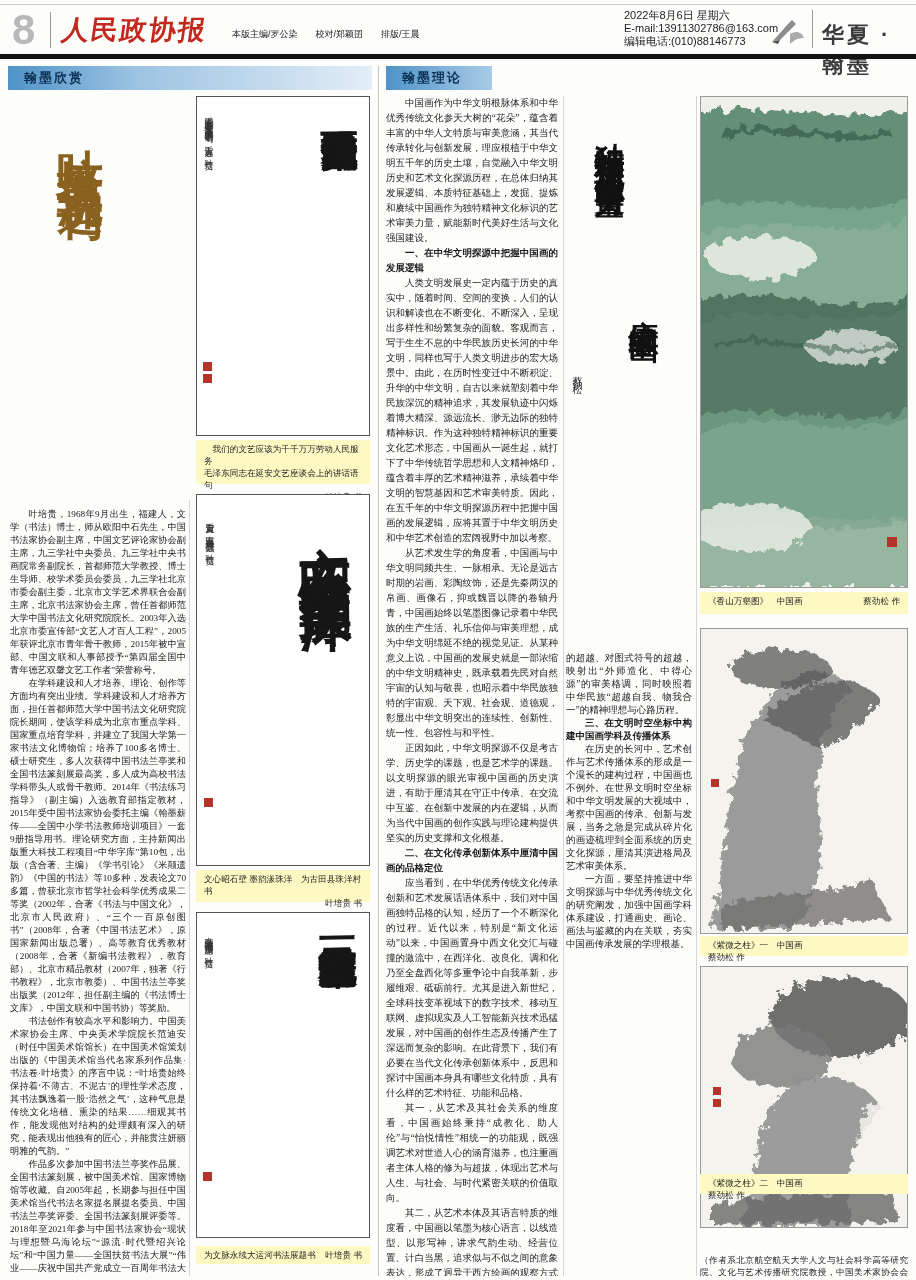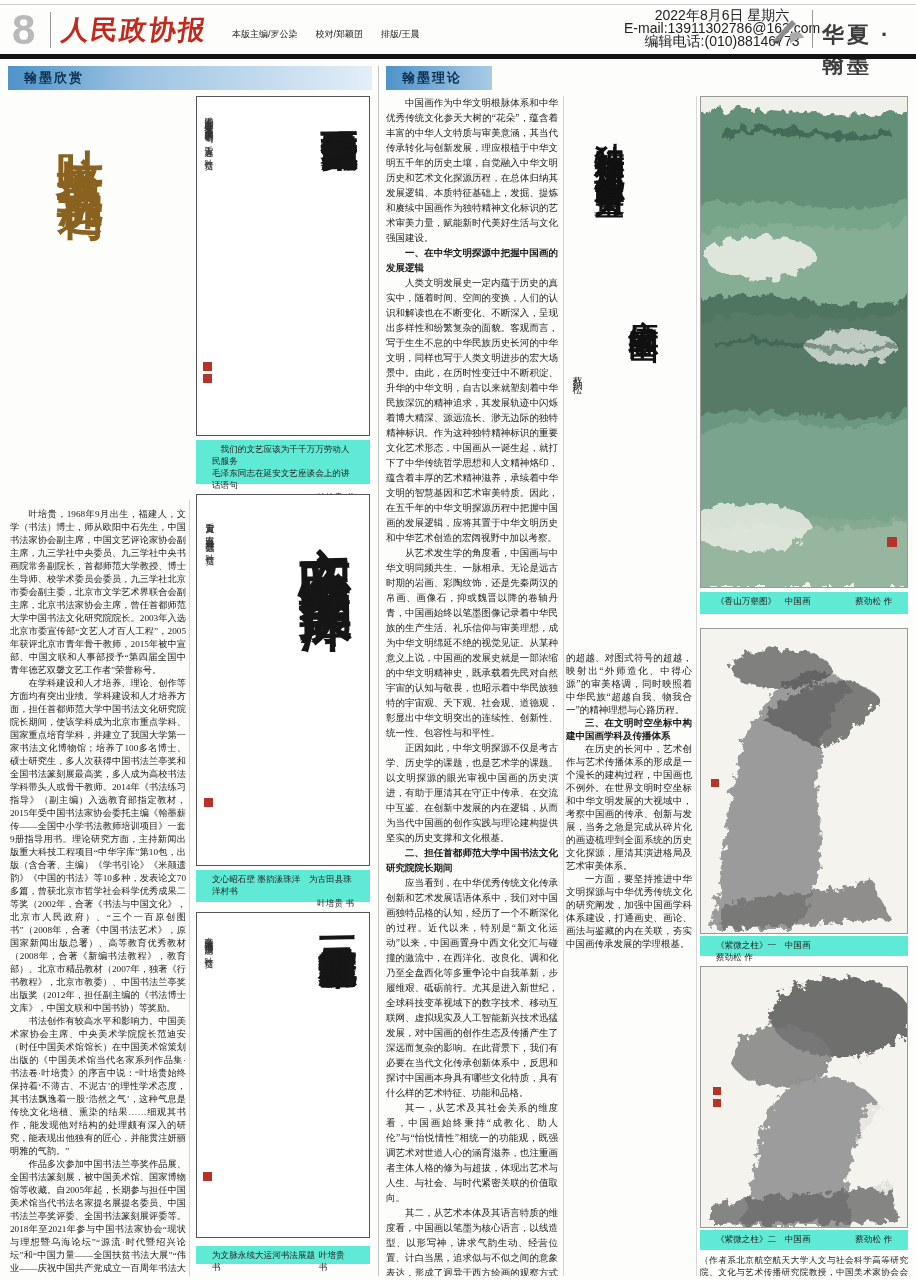--- a/index.html
+++ b/index.html
@@ -8,21 +8,21 @@
   .abs{position:absolute;}
   .vtext{writing-mode:vertical-rl;}
   p{margin:0;text-indent:2em;text-align:justify;}
 
   
   .pagenum{font-family:"Liberation Sans",sans-serif;font-size:42px;font-weight:bold;color:#b9b9b9;line-height:1;}
   .vline{width:1px;background:#9a9a9a;}
   .papername{font-size:27px;font-weight:bold;color:#c3281c;transform:skewX(-8deg);letter-spacing:2px;
              font-family:"DejaVu Serif",serif;}
   .editors{font-size:9px;color:#222;font-family:"Liberation Sans",sans-serif;}
-  .dateblk{font-size:14px;color:#222;line-height:13px;font-family:"Liberation Sans",sans-serif;text-align:center;}
+  .dateblk{font-size:11px;color:#222;line-height:13px;font-family:"Liberation Sans",sans-serif;}
   .secname{font-size:22px;font-weight:bold;color:#3c3c3c;letter-spacing:3px;font-family:"Liberation Sans",sans-serif;}
   .blackrule{background:#141414;}
 
   
   .bar{height:24px;line-height:24px;font-size:13px;font-weight:bold;color:#0b2f52;
        padding-left:16px;box-sizing:border-box;font-family:"Liberation Sans",sans-serif;letter-spacing:2px;}
   .bar-l{background:linear-gradient(90deg,#4f93c8 0%,#9cc3e2 35%,#e3eef7 100%);}
   .bar-r{background:linear-gradient(90deg,#4f93c8 0%,#a9cbe6 100%);}
 
   .divider-v{width:1px;background:#c4c4c4;}
@@ -36,21 +36,21 @@
   .bio p{font-size:9.2px;line-height:13px;}
   .col1 p{font-size:9.5px;line-height:15px;}
   .col2 p{font-size:9.5px;line-height:13px;}
   .ah{font-weight:bold;}
 
   
   .art{background:#fff;border:1px solid #555;box-sizing:border-box;}
   .callig{font-family:"DejaVu Serif",serif;font-weight:bold;color:#161616;line-height:1.08;}
   .insc{font-size:9px;color:#333;letter-spacing:1px;line-height:1.1;}
   .seal{width:9px;height:9px;background:#b5342a;margin:3px auto 0 auto;}
-  .cap{background:#5eead4;font-size:8.6px;color:#222;padding:3px 16px;box-sizing:border-box;
+  .cap{background:#fef9c3;font-size:8.6px;color:#222;padding:3px 8px;box-sizing:border-box;
        font-family:"Liberation Sans",sans-serif;line-height:12px;}
   .cap .credit{text-align:right;}
   .caprow{display:flex;justify-content:space-between;align-items:flex-start;}
 
   
   .atitle{font-size:30px;font-weight:bold;color:#111;letter-spacing:4px;line-height:1.05;
           font-family:"DejaVu Serif",serif;}
   .author{font-size:10px;color:#222;letter-spacing:4px;}
 
   
@@ -135,21 +135,21 @@
     <span>为文脉永续大运河书法展题书</span>
     <span>叶培贵 书</span>
   </div>
 
   <div class="abs col1" style="left:386px;top:96px;width:172px;height:1180px;overflow:hidden;">
     <p>中国画作为中华文明根脉体系和中华优秀传统文化参天大树的“花朵”，蕴含着丰富的中华人文特质与审美意涵，其当代传承转化与创新发展，理应根植于中华文明五千年的历史土壤，自觉融入中华文明历史和艺术文化探源历程，在总体归纳其发展逻辑、本质特征基础上，发掘、提炼和赓续中国画作为独特精神文化标识的艺术审美力量，赋能新时代美好生活与文化强国建设。</p>
     <p class="ah">一、在中华文明探源中把握中国画的发展逻辑</p>
     <p>人类文明发展史一定内蕴于历史的真实中，随着时间、空间的变换，人们的认识和解读也在不断变化、不断深入，呈现出多样性和纷繁复杂的面貌。客观而言，写于生生不息的中华民族历史长河的中华文明，同样也写于人类文明进步的宏大场景中。由此，在历时性变迁中不断积淀、升华的中华文明，自古以来就塑刻着中华民族深沉的精神追求，其发展轨迹中闪烁着博大精深、源远流长、渺无边际的独特精神标识。作为这种独特精神标识的重要文化艺术形态，中国画从一诞生起，就打下了中华传统哲学思想和人文精神烙印，蕴含着丰厚的艺术精神滋养，承续着中华文明的智慧基因和艺术审美特质。因此，在五千年的中华文明探源历程中把握中国画的发展逻辑，应将其置于中华文明历史和中华艺术创造的宏阔视野中加以考察。</p>
     <p>从艺术发生学的角度看，中国画与中华文明同频共生、一脉相承。无论是远古时期的岩画、彩陶纹饰，还是先秦两汉的帛画、画像石，抑或魏晋以降的卷轴丹青，中国画始终以笔墨图像记录着中华民族的生产生活、礼乐信仰与审美理想，成为中华文明绵延不绝的视觉见证。从某种意义上说，中国画的发展史就是一部浓缩的中华文明精神史，既承载着先民对自然宇宙的认知与敬畏，也昭示着中华民族独特的宇宙观、天下观、社会观、道德观，彰显出中华文明突出的连续性、创新性、统一性、包容性与和平性。</p>
     <p>正因如此，中华文明探源不仅是考古学、历史学的课题，也是艺术学的课题。以文明探源的眼光审视中国画的历史演进，有助于厘清其在守正中传承、在交流中互鉴、在创新中发展的内在逻辑，从而为当代中国画的创作实践与理论建构提供坚实的历史支撑和文化根基。</p>
-    <p class="ah">二、担任首都师范大学中国书法文化研究院院长期间</p>
+    <p class="ah">二、在文化传承创新体系中厘清中国画的品格定位</p>
     <p>应当看到，在中华优秀传统文化传承创新和艺术发展话语体系中，我们对中国画独特品格的认知，经历了一个不断深化的过程。近代以来，特别是“新文化运动”以来，中国画置身中西文化交汇与碰撞的激流中，在西洋化、改良化、调和化乃至全盘西化等多重争论中自我革新，步履维艰、砥砺前行。尤其是进入新世纪，全球科技变革视域下的数字技术、移动互联网、虚拟现实及人工智能新兴技术迅猛发展，对中国画的创作生态及传播产生了深远而复杂的影响。在此背景下，我们有必要在当代文化传承创新体系中，反思和探讨中国画本身具有哪些文化特质，具有什么样的艺术特征、功能和品格。</p>
     <p>其一，从艺术及其社会关系的维度看，中国画始终秉持“成教化、助人伦”与“怡悦情性”相统一的功能观，既强调艺术对世道人心的涵育滋养，也注重画者主体人格的修为与超拔，体现出艺术与人生、与社会、与时代紧密关联的价值取向。</p>
     <p>其二，从艺术本体及其语言特质的维度看，中国画以笔墨为核心语言，以线造型、以形写神，讲求气韵生动、经营位置、计白当黑，追求似与不似之间的意象表达，形成了迥异于西方绘画的观察方式与表现体系，确立了独具东方气质的美学范式。</p>
 
   </div>
 
   <div class="abs" style="left:566px;top:100px;width:128px;height:548px;">
     <div class="abs vtext atitle" style="left:62px;top:196px;height:340px;">赓续中国画</div>
     <div class="abs vtext atitle" style="left:28px;top:18px;height:520px;">独特精神文化标识的审美力量</div>
     <div class="abs vtext author" style="left:4px;top:268px;height:80px;">蔡劲松</div>
@@ -228,20 +228,20 @@
         <ellipse cx="140" cy="50" rx="70" ry="40" fill="#575757" opacity="0.85"></ellipse>
         <ellipse cx="80" cy="90" rx="50" ry="30" fill="#7b7b7b" opacity="0.8"></ellipse>
         <path d="M40,260 C60,200 50,150 90,120 C120,100 160,110 180,140 C150,170 140,210 150,260 Z" fill="#8d8d8d" opacity="0.85"></path>
         <path d="M10,240 C60,220 130,235 190,215 L196,255 L10,258 Z" fill="#696969" opacity="0.8"></path>
         <ellipse cx="180" cy="180" rx="25" ry="45" fill="#f5f3ee" opacity="0.85"></ellipse>
       </g>
       <rect x="12" y="120" width="8" height="8" fill="#b5342a"></rect>
       <rect x="12" y="132" width="8" height="8" fill="#b5342a"></rect>
     </svg>
   </div>
-  <div class="abs cap caprow" style="left:700px;top:1230px;width:208px;height:20px;">
+  <div class="abs cap caprow" style="left:700px;top:1174px;width:208px;height:20px;flex-direction:column;">
     <span>《紫微之柱》二　中国画</span>
     <span>蔡劲松 作</span>
   </div>
 
   <div class="abs note" style="left:700px;top:1254px;width:208px;">（作者系北京航空航天大学人文与社会科学高等研究院、文化与艺术传播研究院教授，中国美术家协会会员）</div>
 
 </div>
 
 </body></html>

